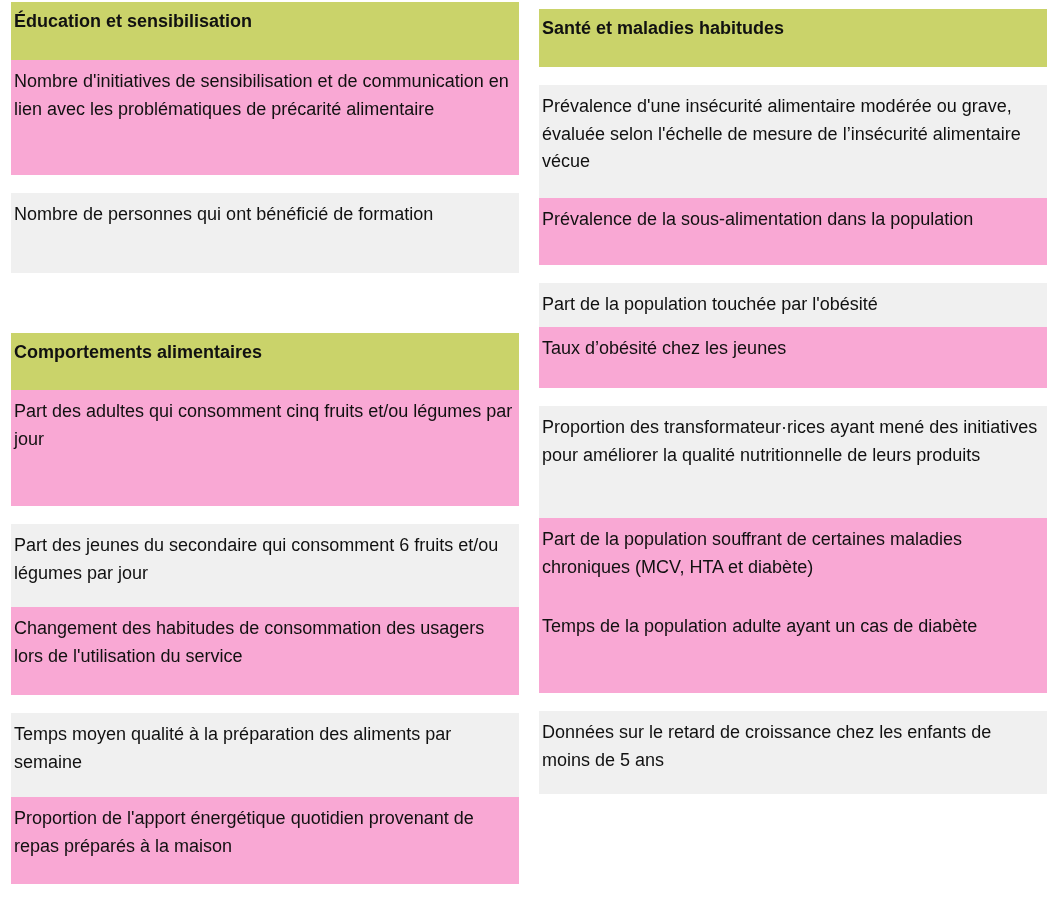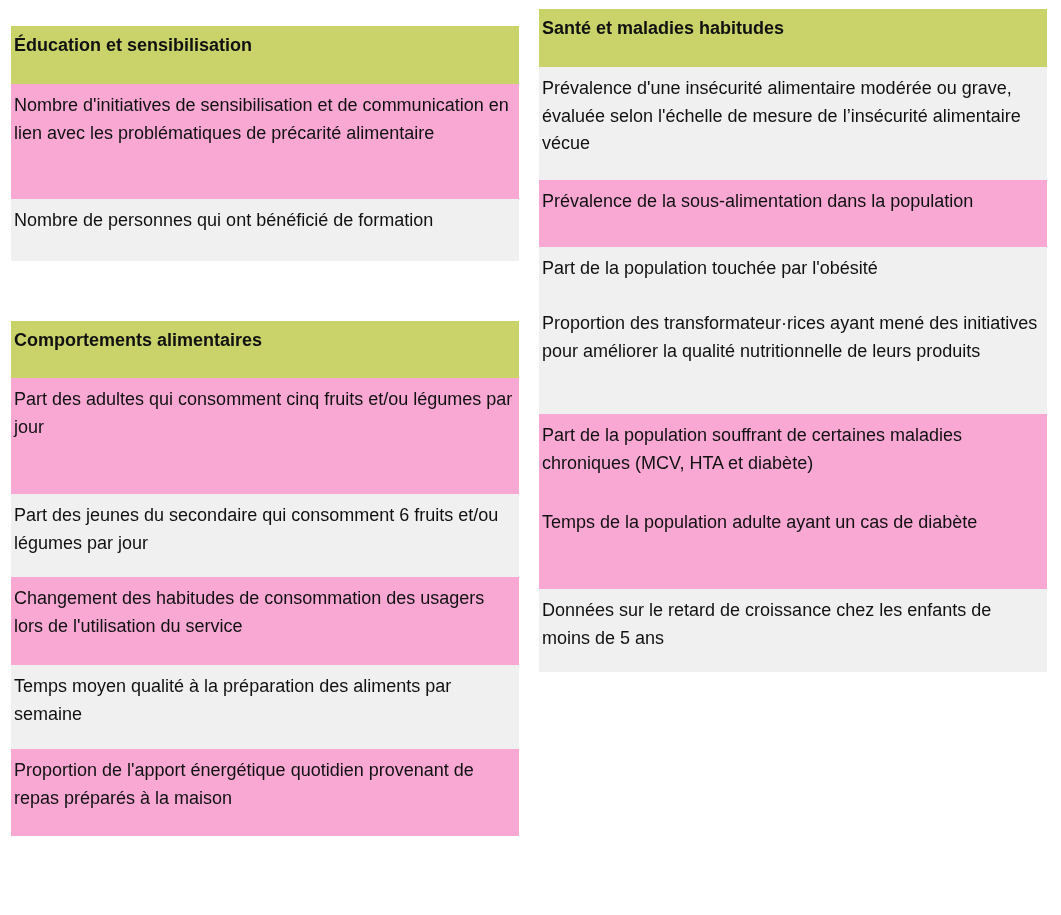--- a/index.html
+++ b/index.html
@@ -1,43 +1,44 @@
 <!DOCTYPE html>
 <html><head>
 <meta charset="utf-8">
 <style>
   html, body { margin: 0; padding: 0; background: #ffffff; }
   body { width: 1061px; height: 915px; position: relative; overflow: hidden;
          font-family: "Liberation Sans", "DejaVu Sans", sans-serif; color: #111; }
   .col { position: absolute; width: 508px; }
-  .col.left { left: 11px; top: 26px; }
+  .col.left { left: 11px; top: 2px; }
   .col.right { left: 539px; top: 9px; }
   .cell { box-sizing: border-box; padding: 8px 4px 0 3px; font-size: 18px; line-height: 27.5px; }
   .hdr { background: #cad36a; font-weight: bold; padding-top: 6px; }
-  .grey { background: #f0f0f0; }
+  .grey { background: #f0f0f0; margin-top: 18px; }
   .white { background: #f9a8d4; }
 </style>
 </head>
 <body>
 
 <div class="col left">
   <div class="cell hdr" style="height:58px">Éducation et sensibilisation</div>
   <div class="cell white" style="height:115px">Nombre d'initiatives de sensibilisation et de communication en lien avec les problématiques de précarité alimentaire</div>
-  <div class="cell grey" style="height:62px">Nombre de personnes qui ont bénéficié de formation</div>
+  <div class="cell grey" style="height:80px">Nombre de personnes qui ont bénéficié de formation</div>
   <div style="height:60px"></div>
   <div class="cell hdr" style="height:57px">Comportements alimentaires</div>
   <div class="cell white" style="height:116px">Part des adultes qui consomment cinq fruits et/ou légumes par jour</div>
   <div class="cell grey" style="height:83px">Part des jeunes du secondaire qui consomment 6 fruits et/ou légumes par jour</div>
   <div class="cell white" style="height:88px">Changement des habitudes de consommation des usagers lors de l'utilisation du service</div>
   <div class="cell grey" style="height:84px">Temps moyen qualité à la préparation des aliments par semaine</div>
   <div class="cell white" style="height:87px">Proportion de l'apport énergétique quotidien provenant de repas préparés à la maison</div>
 </div>
 
 <div class="col right">
   <div class="cell hdr" style="height:58px">Santé et maladies habitudes</div>
   <div class="cell grey" style="height:113px">Prévalence d'une insécurité alimentaire modérée ou grave, évaluée selon l'échelle de mesure de l’insécurité alimentaire vécue</div>
   <div class="cell white" style="height:67px">Prévalence de la sous-alimentation dans la population</div>
-  <div class="cell grey" style="height:55px">Part de la population touchée par l'obésité</div>
+  <div class="cell grey" style="height:44px">Part de la population touchée par l'obésité</div>
+  <div class="cell white" style="height:61px">Taux d’obésité chez les jeunes</div>
   <div class="cell grey" style="height:112px">Proportion des transformateur·rices ayant mené des initiatives pour améliorer la qualité nutritionnelle de leurs produits</div>
   <div class="cell white" style="height:87px">Part de la population souffrant de certaines maladies chroniques (MCV, HTA et diabète)</div>
   <div class="cell white" style="height:88px">Temps de la population adulte ayant un cas de diabète</div>
   <div class="cell grey" style="height:83px">Données sur le retard de croissance chez les enfants de moins de 5 ans</div>
 </div>
 
 </body></html>

